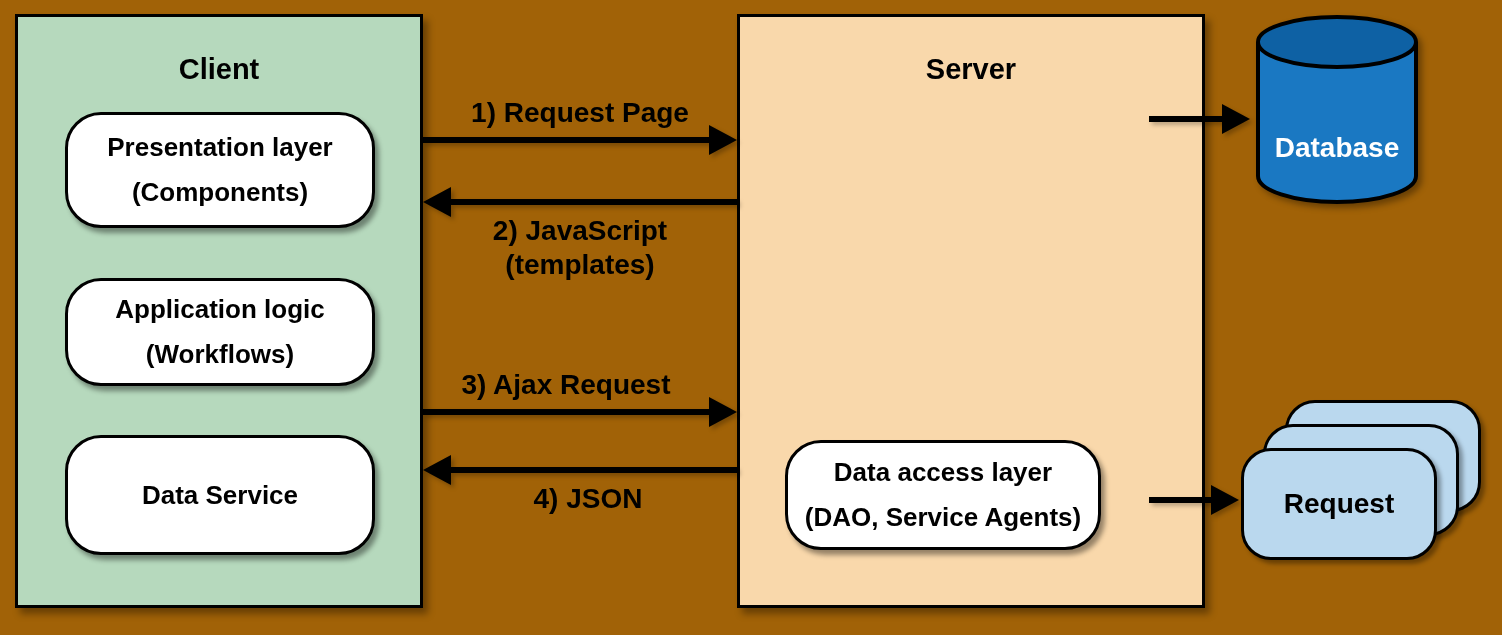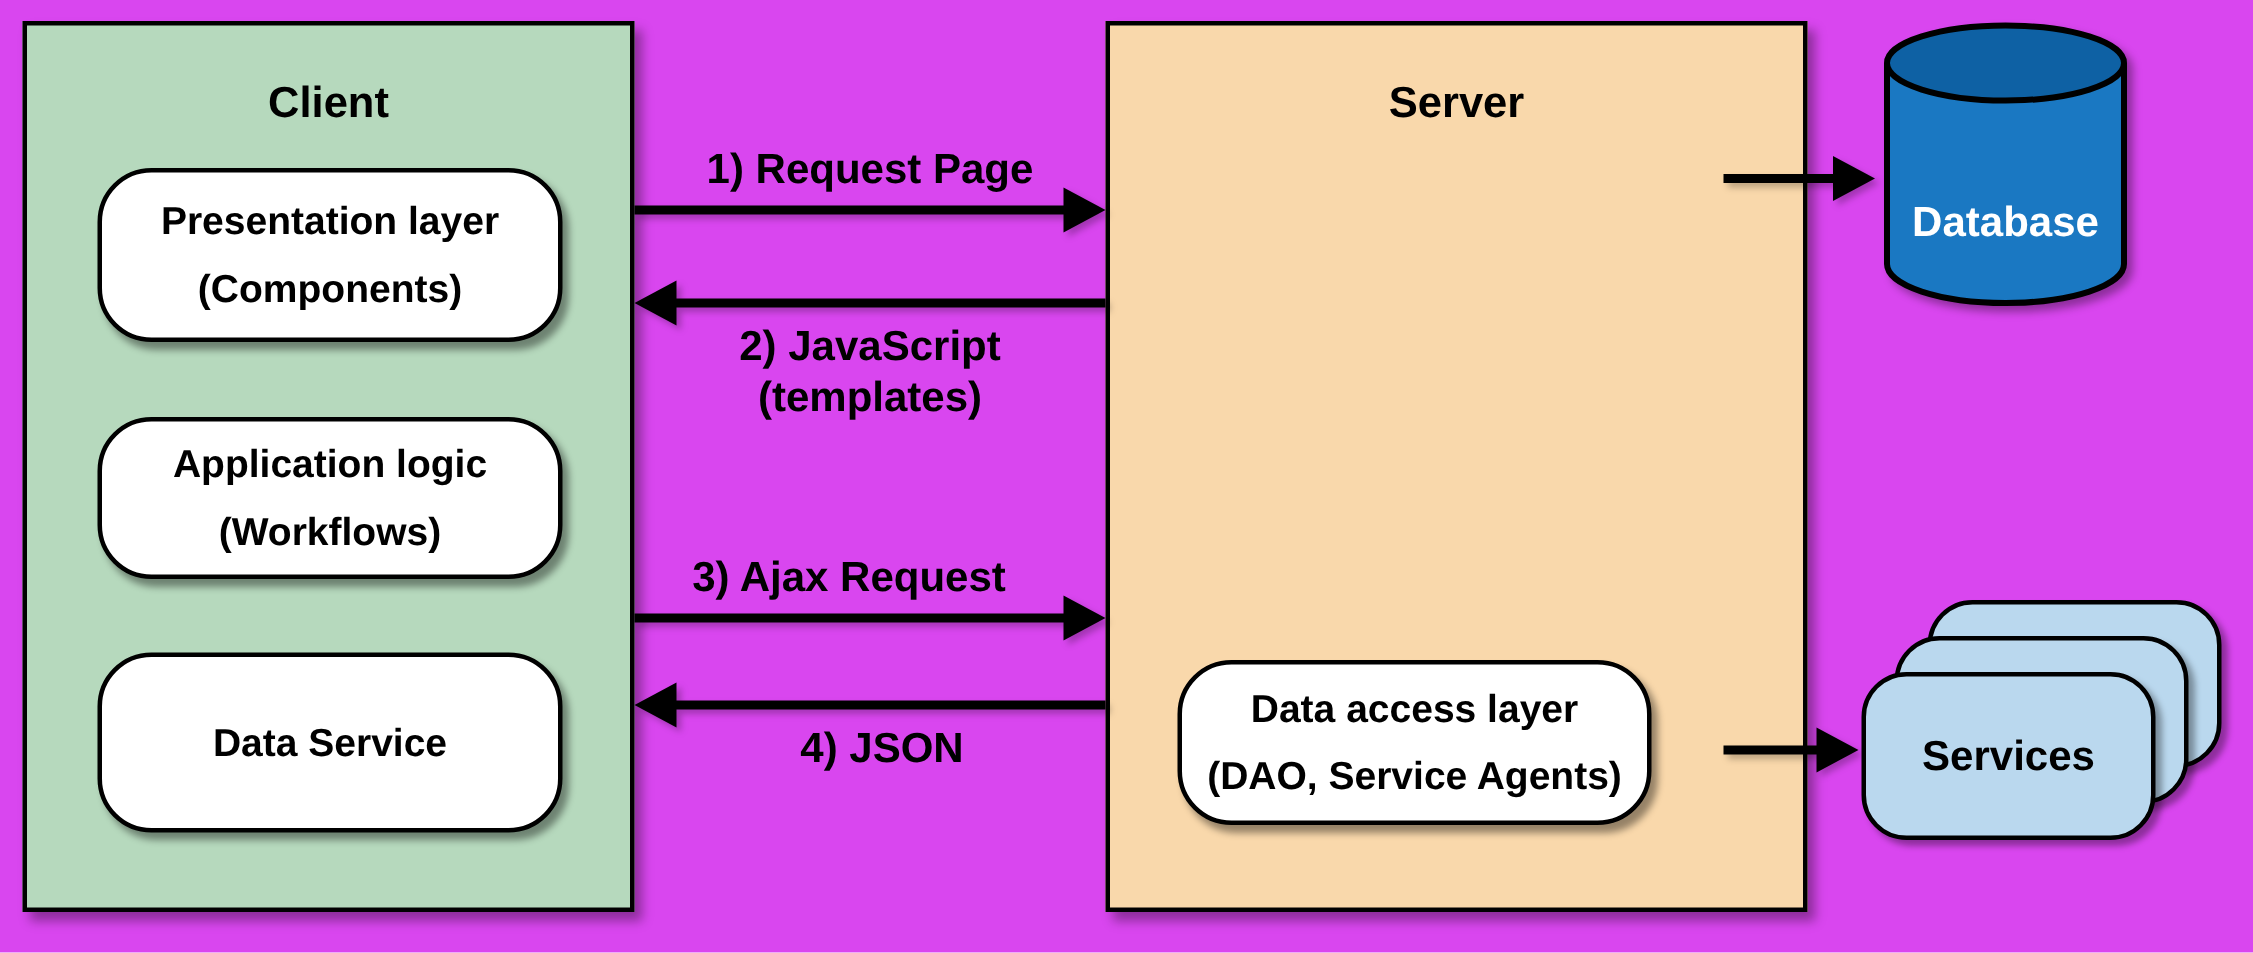--- a/index.html
+++ b/index.html
@@ -1,17 +1,17 @@
 <!DOCTYPE html>
 <html style="--client-bg: #b6d9bd; --server-bg: #f9d8ab; --database-body: #1a78c2; --database-top: #0e61a4; --services-bg: #bad8ee;"><head>
 <meta charset="utf-8">
 <style>
   html, body { margin: 0; padding: 0; background: #fff; }
   body { font-family: "Liberation Sans", sans-serif; color: #000; }
-  .stage { position: relative; width: 1502px; height: 635px; background: #d946ef; overflow: hidden; }
+  .stage { position: relative; width: 1502px; height: 635px; background: #a16207; overflow: hidden; }
 
   .bigbox {
     position: absolute; box-sizing: border-box;
     border: 3px solid #000;
     box-shadow: 5px 6px 7px rgba(0,0,0,0.35);
   }
   .client { left: 15px; top: 14px; width: 408px; height: 594px; background: var(--client-bg, #b6d9bd); }
   .server { left: 737px; top: 14px; width: 468px; height: 594px; background: var(--server-bg, #f9d8ab); }
   .bigbox-title {
     position: absolute; top: 36px; left: 0; width: 100%;
@@ -139,16 +139,16 @@
     <rect x="6" y="28" width="158" height="134" style="fill:var(--database-body,#1a78c2)" stroke="none"></rect>
     <line x1="6" y1="28" x2="6" y2="162" stroke="#000" stroke-width="4"></line>
     <line x1="164" y1="28" x2="164" y2="162" stroke="#000" stroke-width="4"></line>
     <ellipse cx="85" cy="28" rx="79" ry="25" style="fill:var(--database-top,#0e61a4)" stroke="#000" stroke-width="4"></ellipse>
   </svg>
   <div class="db-label">Database</div>
 
   <div class="svc-card" style="left:1285px; top:400px;"></div>
   <div class="svc-card" style="left:1263px; top:424px;"></div>
   <div class="svc-card" style="left:1241px; top:448px;">
-    <span>Services</span>
+    <span>Request</span>
   </div>
 
 </div>
 
 </body></html>

